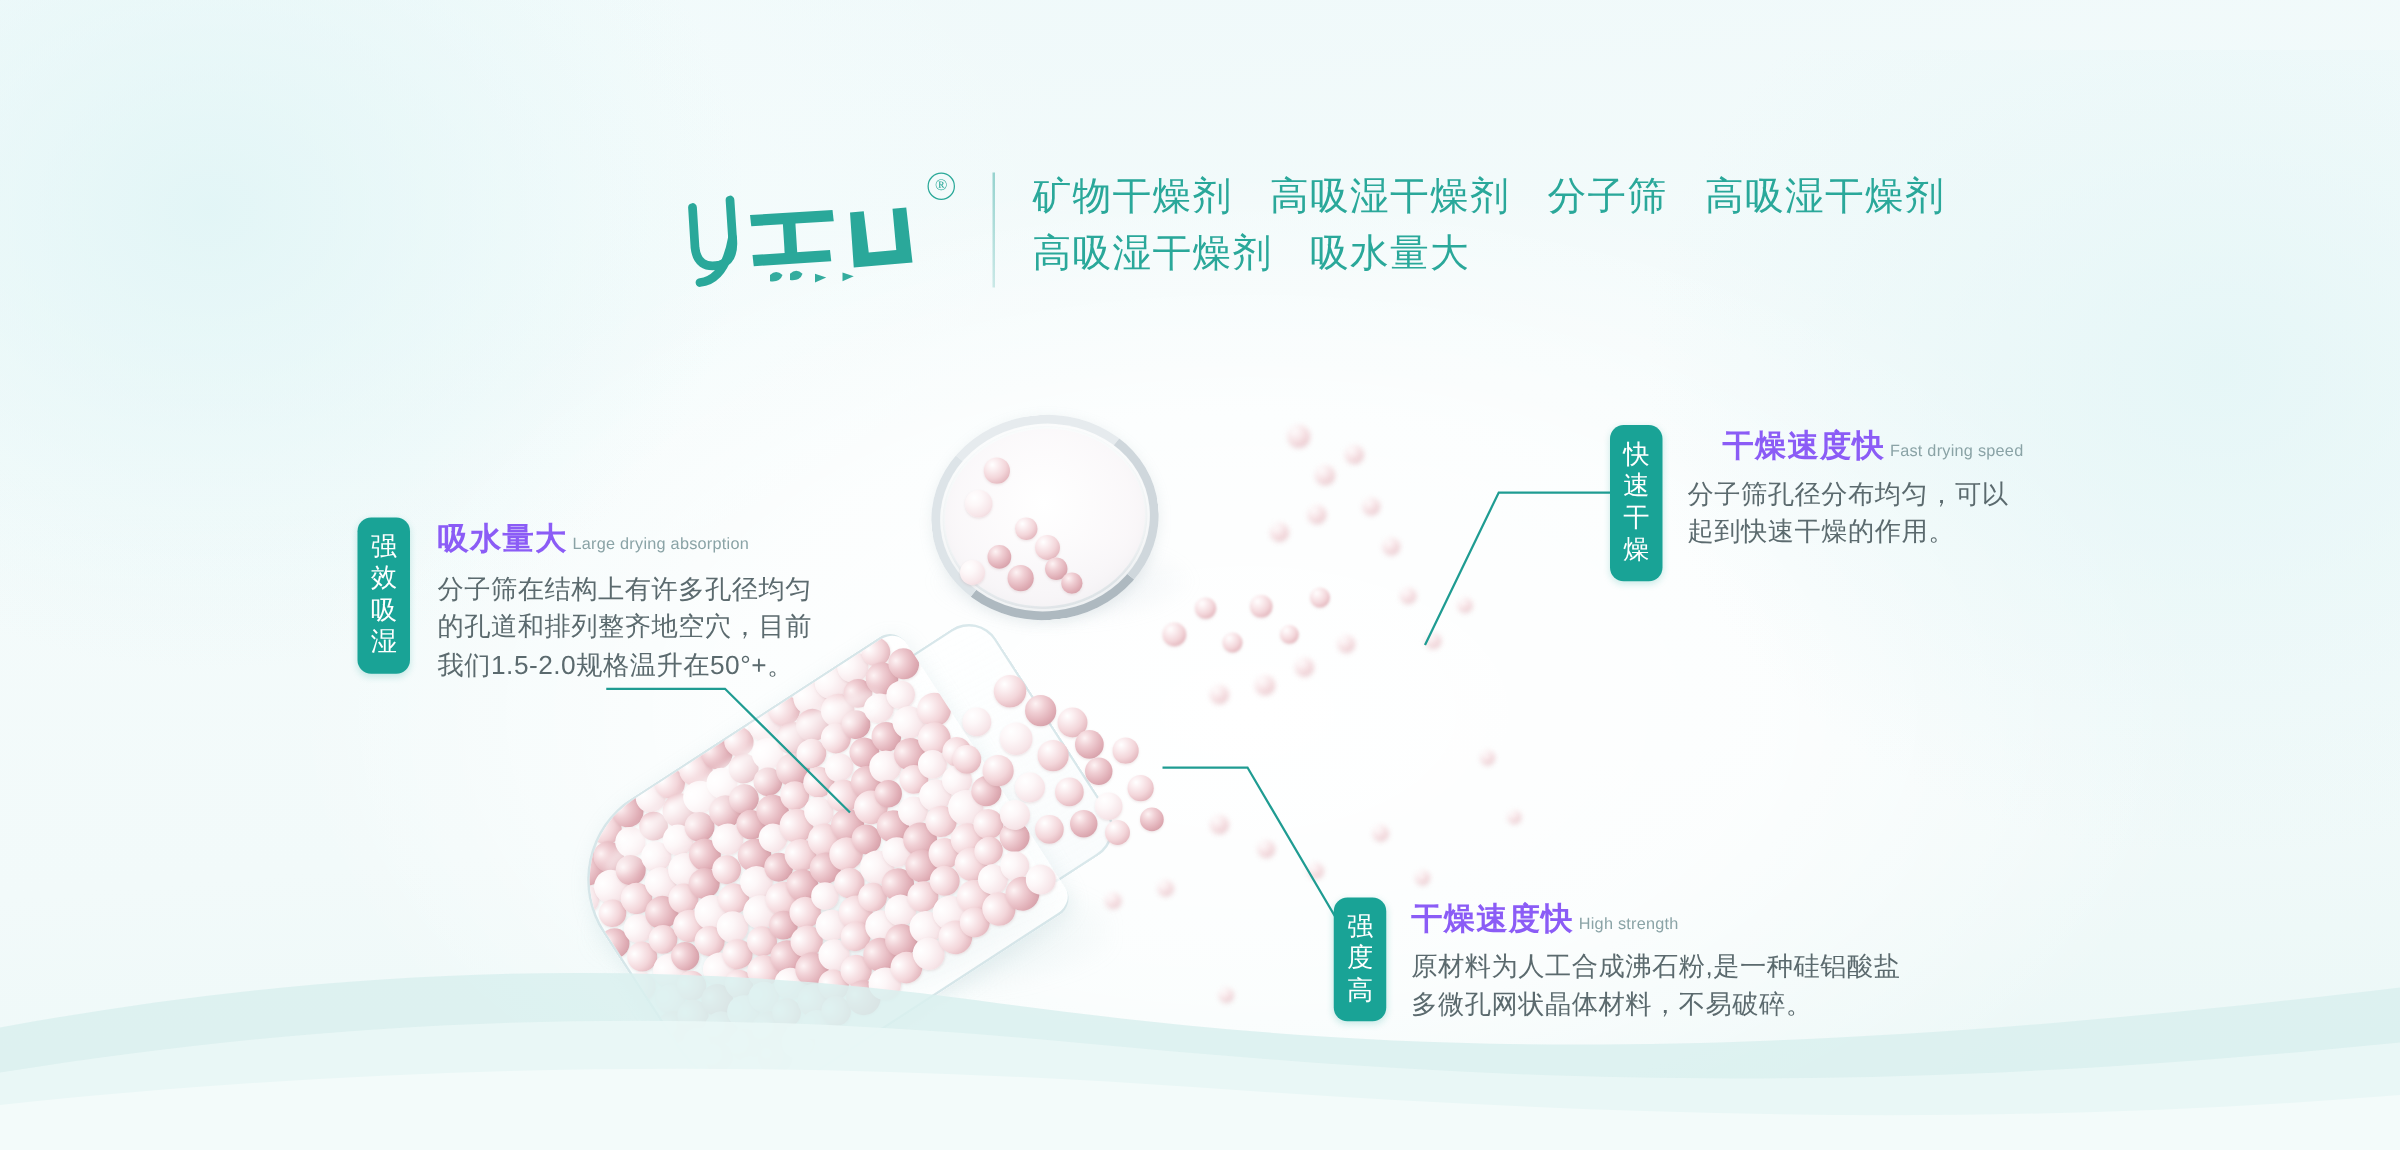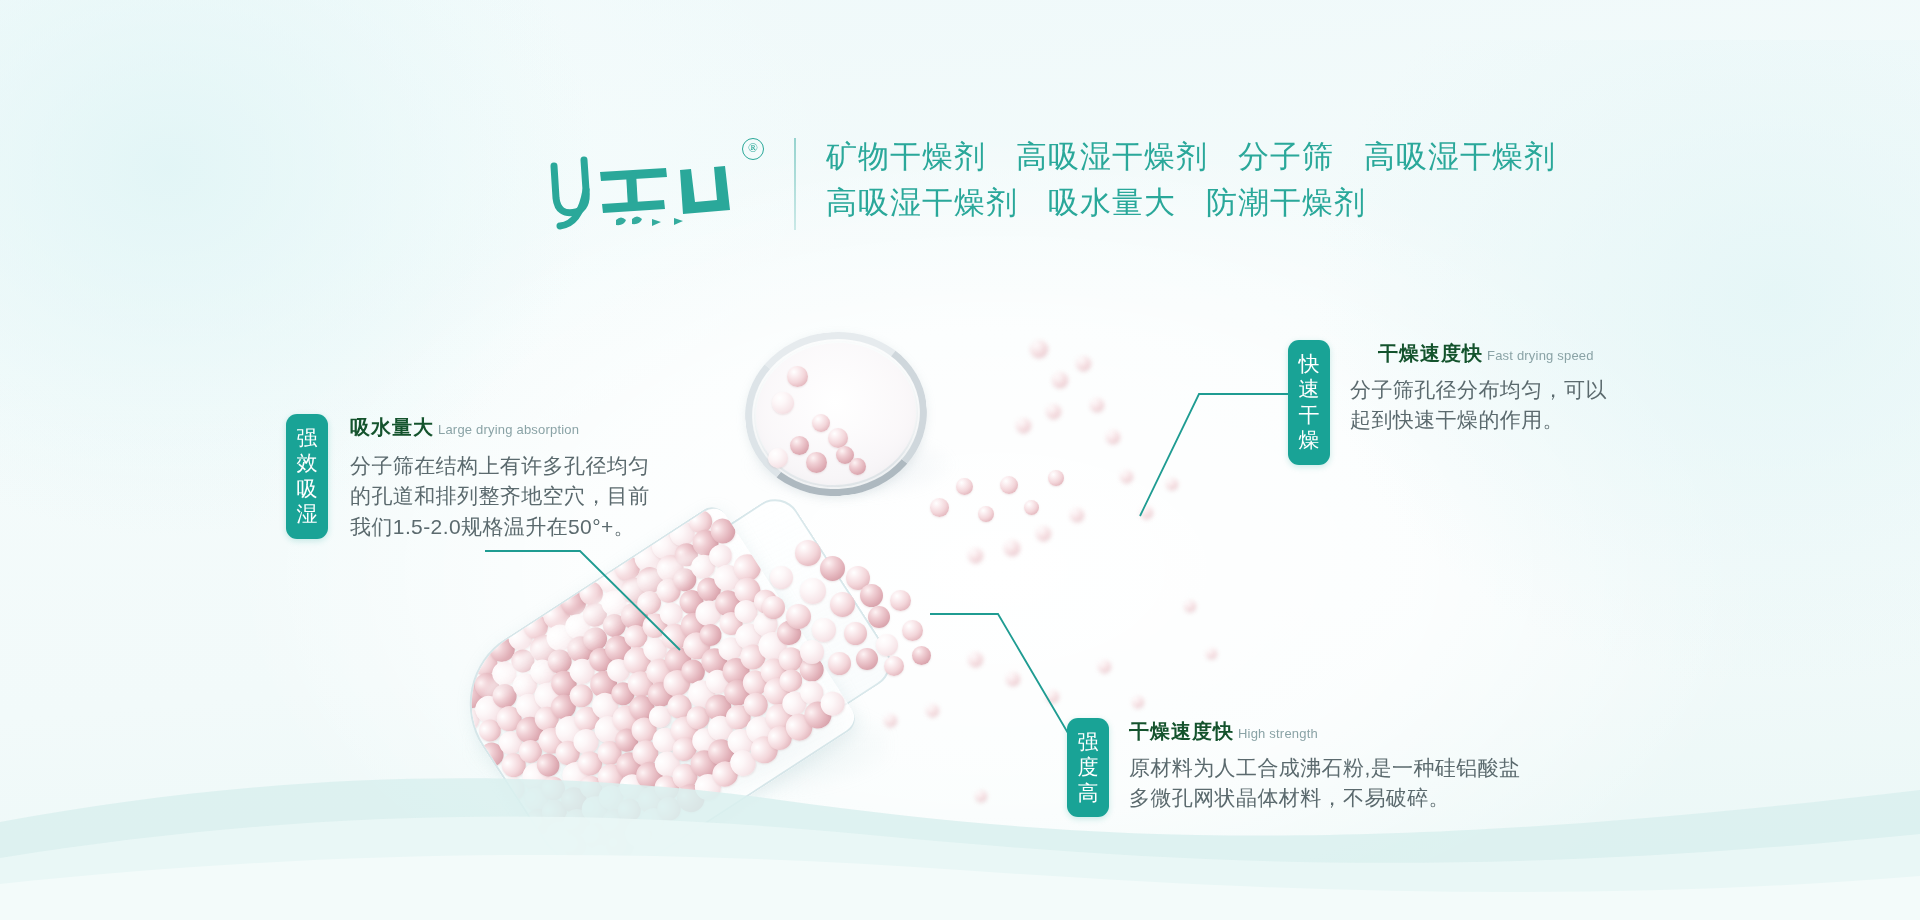--- a/index.html
+++ b/index.html
@@ -195,22 +195,22 @@
     line-height: 1.21;
     text-align: center;
     padding: 11px 0 12px 0;
     letter-spacing: 0;
     box-shadow: 0 2px 6px rgba(25,163,150,0.22);
   }
   .badge span { display: block; }
   .callout-body { margin-left: 18px; }
   .title-row { display: flex; align-items: baseline; white-space: nowrap; }
   .title-cn {
-    color: #14532d;
-    font-size: 20px;
+    color: #8b5cf6;
+    font-size: 25px;
     font-weight: bold;
     letter-spacing: 1px;
   }
   .title-en {
     color: #8aa3a6;
     font-size: 13px;
     margin-left: 4px;
     letter-spacing: 0.2px;
   }
   .desc {
@@ -543,21 +543,20 @@
     <div class="nav-rows">
       <div class="nav-row">
         <span class="nav-item">矿物干燥剂</span>
         <span class="nav-item">高吸湿干燥剂</span>
         <span class="nav-item">分子筛</span>
         <span class="nav-item">高吸湿干燥剂</span>
       </div>
       <div class="nav-row">
         <span class="nav-item">高吸湿干燥剂</span>
         <span class="nav-item">吸水量大</span>
-        <span class="nav-item">防潮干燥剂</span>
       </div>
     </div>
   </div>
 
   <div class="callout" id="callout-absorption">
     <div class="badge">
       <span>强</span>
       <span>效</span>
       <span>吸</span>
       <span>湿</span>

